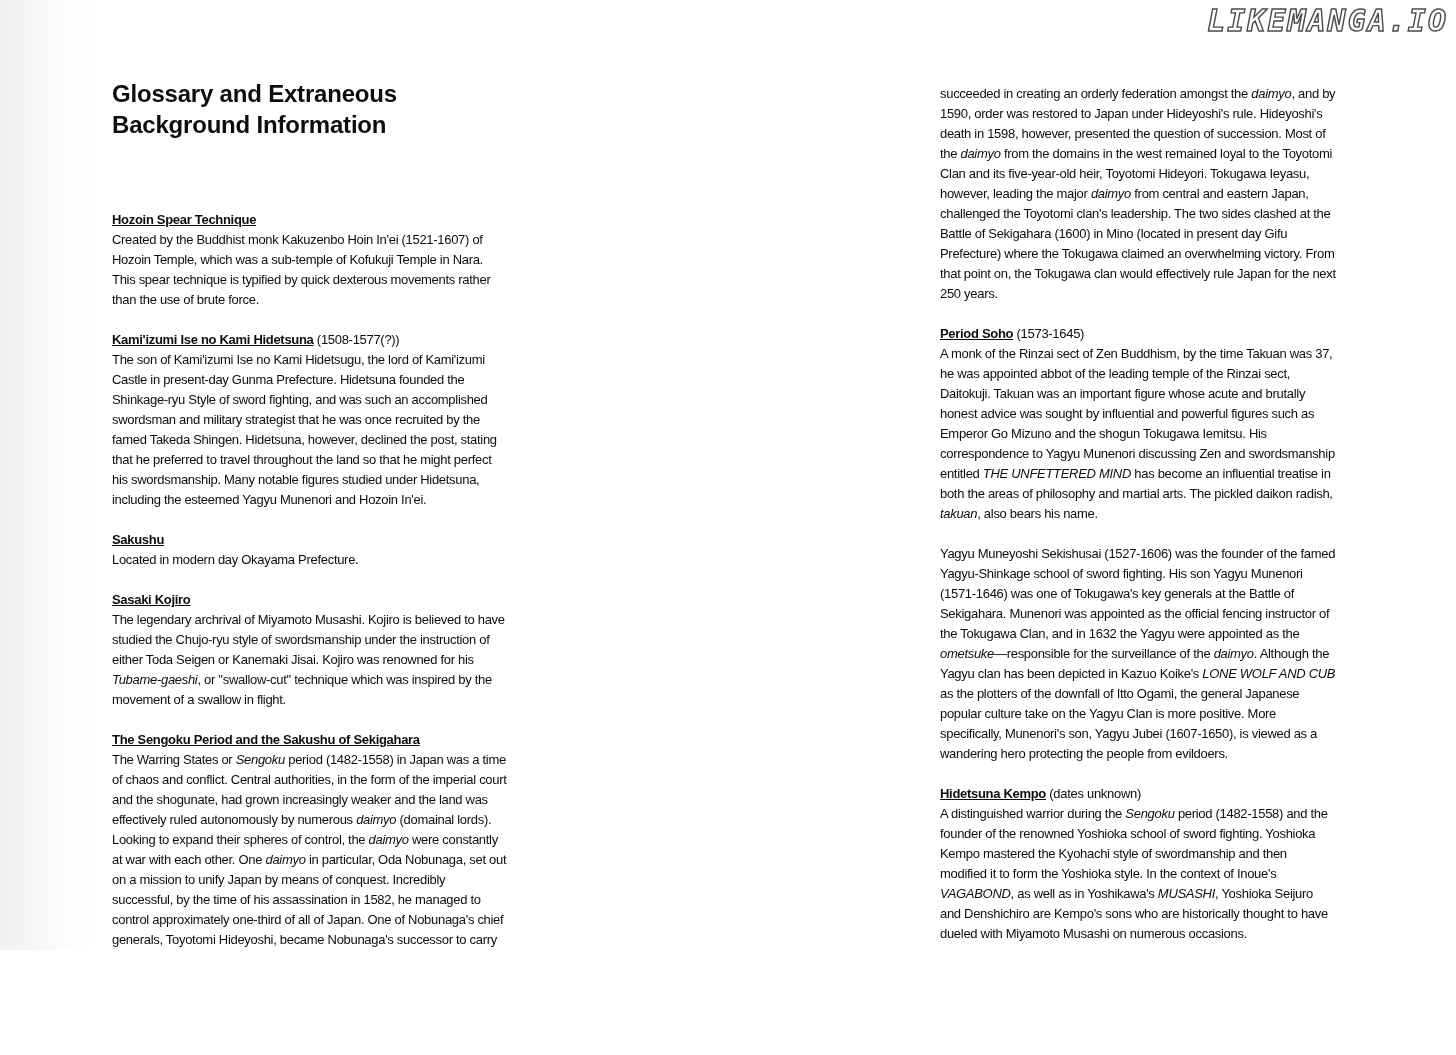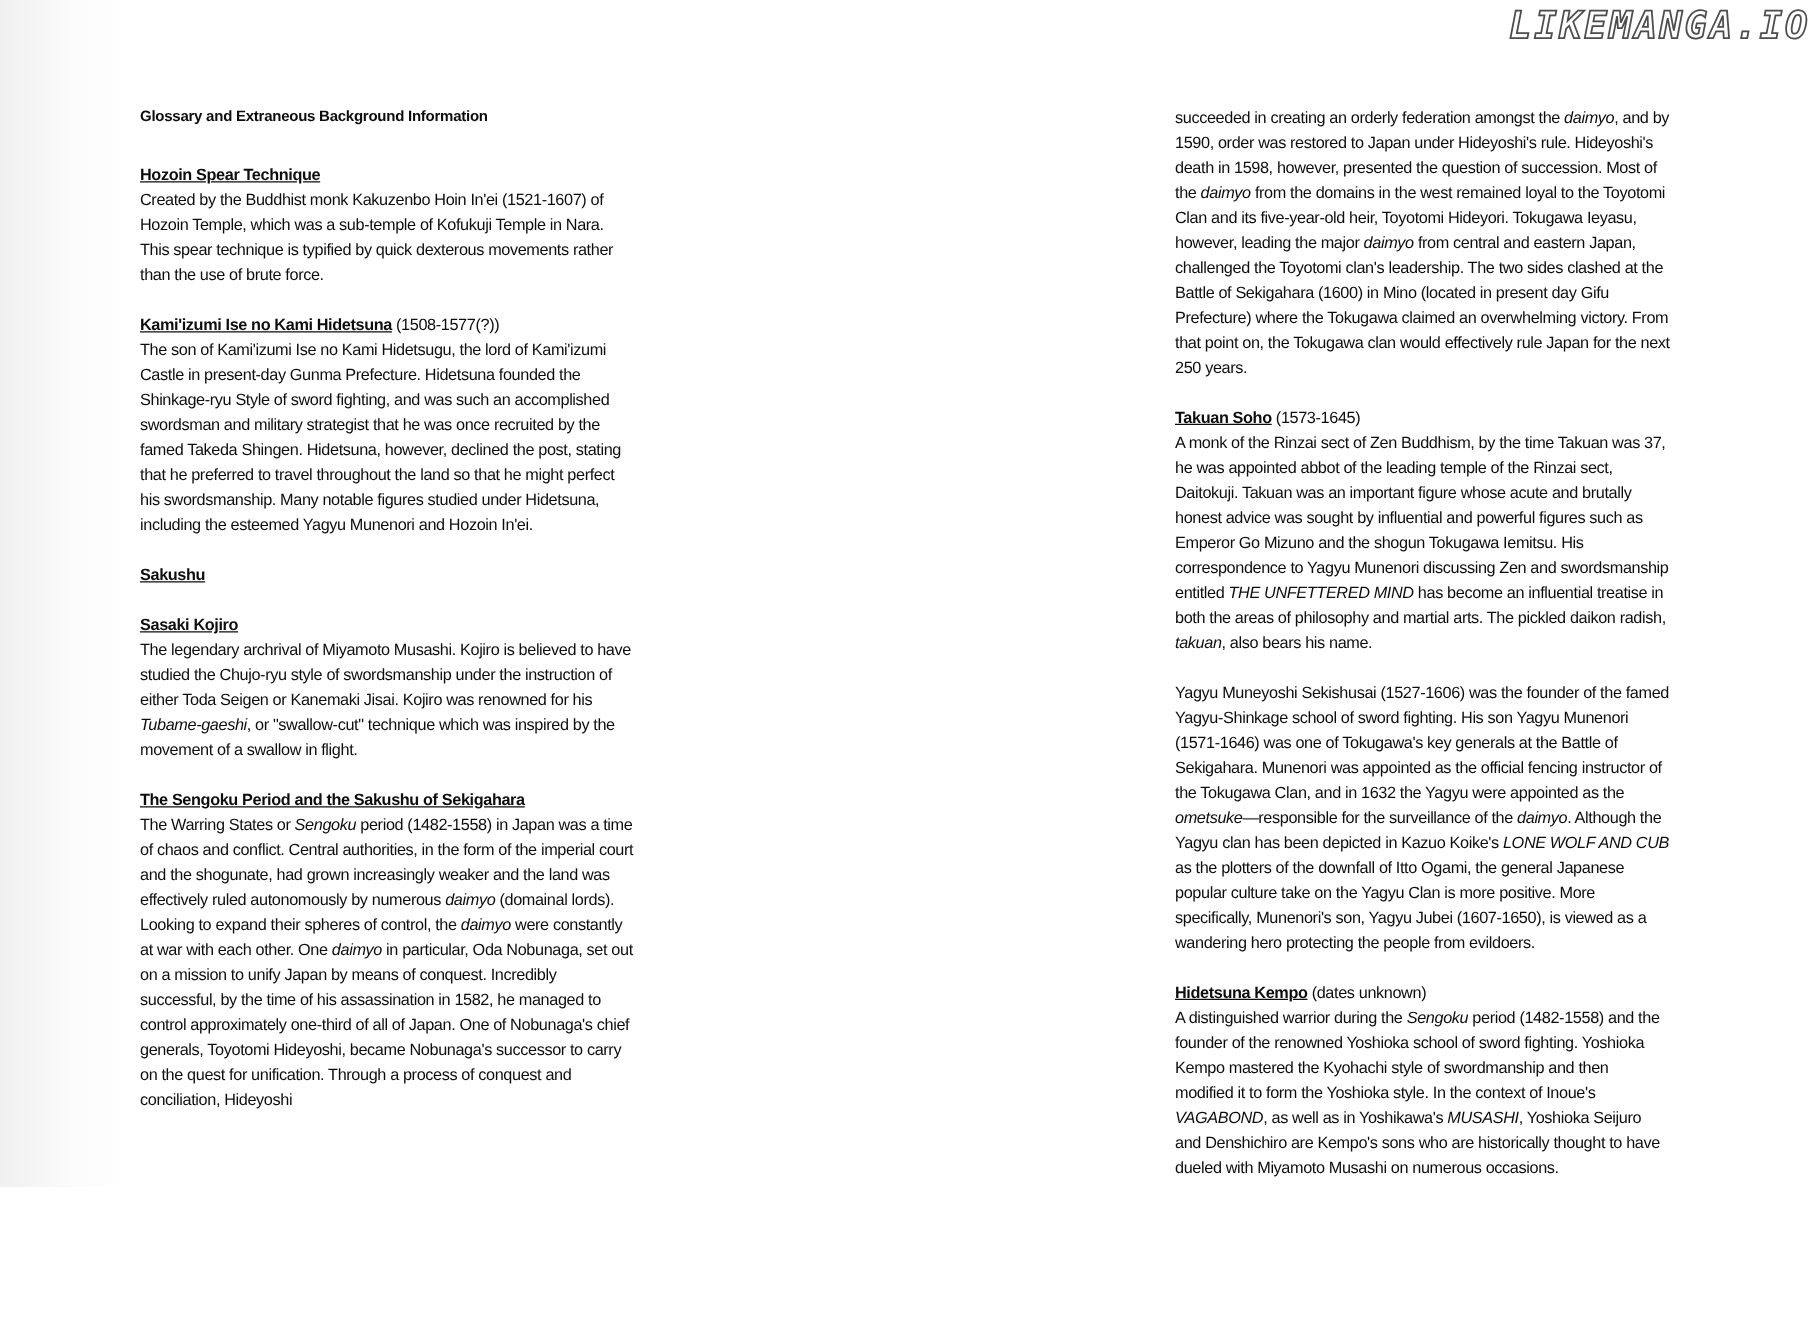--- a/index.html
+++ b/index.html
@@ -37,26 +37,26 @@
   .col {
     position: absolute;
     width: 396px;
     font-size: 13px;
     line-height: 20px;
     letter-spacing: -0.3px;
   }
   .col-left  { left: 112px; top: 78px; }
   .col-right { left: 940px; top: 84px; }
   .glossary-heading {
-    font-size: 12px;
+    font-size: 24px;
     line-height: 31px;
     font-weight: bold;
     letter-spacing: -0.2px;
     max-width: 330px;
-    margin-bottom: 21px;
+    margin-bottom: 70px;
   }
   .entry { margin-bottom: 20px; }
   .entry .term { font-weight: normal; }
   .entry .term b { font-weight: bold; text-decoration: underline; }
   .entry .body i { font-style: italic; }
 </style>
 </head>
 <body>
 
 <div class="screen">
@@ -70,39 +70,40 @@
         <div class="entry">
           <div class="term"><b>Hozoin Spear Technique</b></div>
           <div class="body">Created by the Buddhist monk Kakuzenbo Hoin In'ei (1521-1607) of Hozoin Temple, which was a sub-temple of Kofukuji Temple in Nara. This spear technique is typified by quick dexterous movements rather than the use of brute force.</div>
         </div>
         <div class="entry">
           <div class="term"><b>Kami'izumi Ise no Kami Hidetsuna</b> (1508-1577(?))</div>
           <div class="body">The son of Kami'izumi Ise no Kami Hidetsugu, the lord of Kami'izumi Castle in present-day Gunma Prefecture. Hidetsuna founded the Shinkage-ryu Style of sword fighting, and was such an accomplished swordsman and military strategist that he was once recruited by the famed Takeda Shingen. Hidetsuna, however, declined the post, stating that he preferred to travel throughout the land so that he might perfect his swordsmanship. Many notable figures studied under Hidetsuna, including the esteemed Yagyu Munenori and Hozoin In'ei.</div>
         </div>
         <div class="entry">
           <div class="term"><b>Sakushu</b></div>
+          <div class="body">Located in modern day Okayama Prefecture.</div>
         </div>
         <div class="entry">
           <div class="term"><b>Sasaki Kojiro</b></div>
           <div class="body">The legendary archrival of Miyamoto Musashi. Kojiro is believed to have studied the Chujo-ryu style of swordsmanship under the instruction of either Toda Seigen or Kanemaki Jisai. Kojiro was renowned for his <i>Tubame-gaeshi</i>, or "swallow-cut" technique which was inspired by the movement of a swallow in flight.</div>
         </div>
         <div class="entry">
           <div class="term"><b>The Sengoku Period and the Sakushu of Sekigahara</b></div>
           <div class="body">The Warring States or <i>Sengoku</i> period (1482-1558) in Japan was a time of chaos and conflict. Central authorities, in the form of the imperial court and the shogunate, had grown increasingly weaker and the land was effectively ruled autonomously by numerous <i>daimyo</i> (domainal lords). Looking to expand their spheres of control, the <i>daimyo</i> were constantly at war with each other. One <i>daimyo</i> in particular, Oda Nobunaga, set out on a mission to unify Japan by means of conquest. Incredibly successful, by the time of his assassination in 1582, he managed to control approximately one-third of all of Japan. One of Nobunaga's chief generals, Toyotomi Hideyoshi, became Nobunaga's successor to carry on the quest for unification. Through a process of conquest and conciliation, Hideyoshi</div>
         </div>
       </div>
   </div>
 
   <div class="col col-right">
     <div id="right-entries">
         <div class="entry">
           <div class="body">succeeded in creating an orderly federation amongst the <i>daimyo</i>, and by 1590, order was restored to Japan under Hideyoshi's rule. Hideyoshi's death in 1598, however, presented the question of succession. Most of the <i>daimyo</i> from the domains in the west remained loyal to the Toyotomi Clan and its five-year-old heir, Toyotomi Hideyori. Tokugawa Ieyasu, however, leading the major <i>daimyo</i> from central and eastern Japan, challenged the Toyotomi clan's leadership. The two sides clashed at the Battle of Sekigahara (1600) in Mino (located in present day Gifu Prefecture) where the Tokugawa claimed an overwhelming victory.  From that point on, the Tokugawa clan would effectively rule Japan for the next 250 years.</div>
         </div>
         <div class="entry">
-          <div class="term"><b>Takuan Soho</b> (1573-1645)</div>
+          <div class="term"><b>Period Soho</b> (1573-1645)</div>
           <div class="body">A monk of the Rinzai sect of Zen Buddhism, by the time Takuan was 37, he was appointed abbot of the leading temple of the Rinzai sect, Daitokuji. Takuan was an important figure whose acute and brutally honest advice was sought by influential and powerful figures such as Emperor Go Mizuno and the shogun Tokugawa Iemitsu. His correspondence to Yagyu Munenori discussing Zen and swordsmanship entitled <i>THE UNFETTERED MIND</i> has become an influential treatise in both the areas of philosophy and martial arts. The pickled daikon radish, <i>takuan</i>, also bears his name.</div>
         </div>
         <div class="entry">
           <div class="body">Yagyu Muneyoshi Sekishusai (1527-1606) was the founder of the famed Yagyu-Shinkage school of sword fighting. His son Yagyu Munenori (1571-1646) was one of Tokugawa's key generals at the Battle of Sekigahara. Munenori was appointed as the official fencing instructor of the Tokugawa Clan, and in 1632 the Yagyu were appointed as the <i>ometsuke</i>—responsible for the surveillance of the <i>daimyo</i>. Although the Yagyu clan has been depicted in Kazuo Koike's <i>LONE WOLF AND CUB</i> as the plotters of the downfall of Itto Ogami, the general Japanese popular culture take on the Yagyu Clan is more positive. More specifically, Munenori's son, Yagyu Jubei (1607-1650), is viewed as a wandering hero protecting the people from evildoers.</div>
         </div>
         <div class="entry">
           <div class="term"><b>Hidetsuna Kempo</b> (dates unknown)</div>
           <div class="body">A distinguished warrior during the <i>Sengoku</i> period (1482-1558) and the founder of the renowned Yoshioka school of sword fighting. Yoshioka Kempo mastered the Kyohachi style of swordmanship and then modified it to form the Yoshioka style. In the context of Inoue's <i>VAGABOND</i>, as well as in Yoshikawa's <i>MUSASHI</i>, Yoshioka Seijuro and Denshichiro are Kempo's sons who are historically thought to have dueled with Miyamoto Musashi on numerous occasions.</div>
         </div>
       </div>

